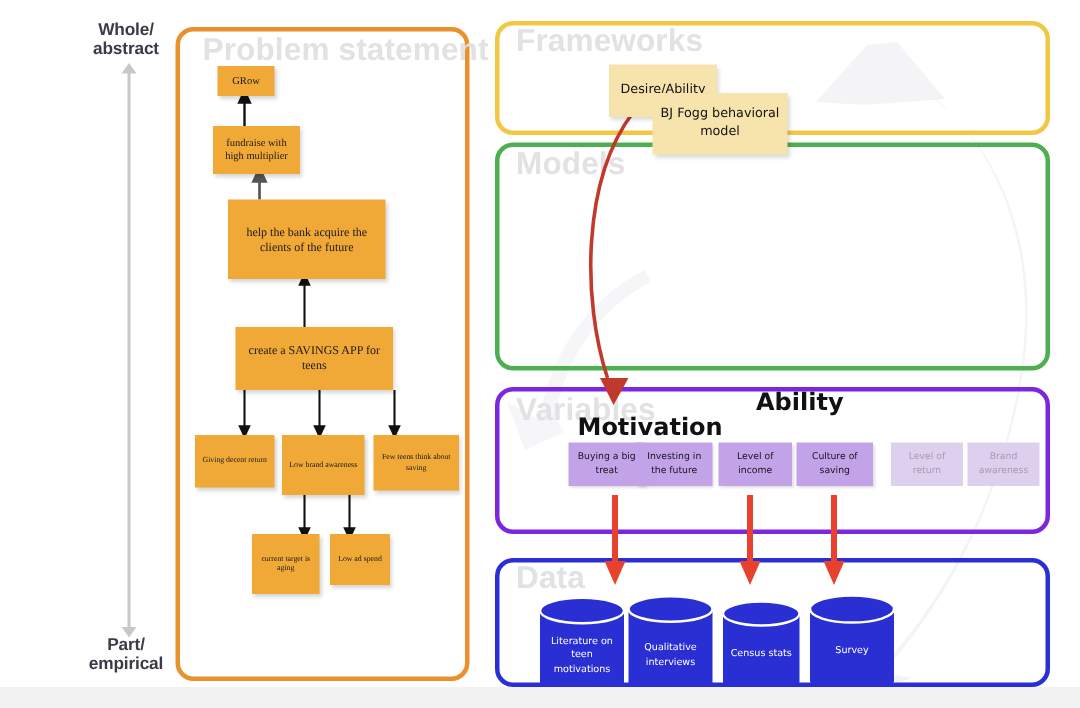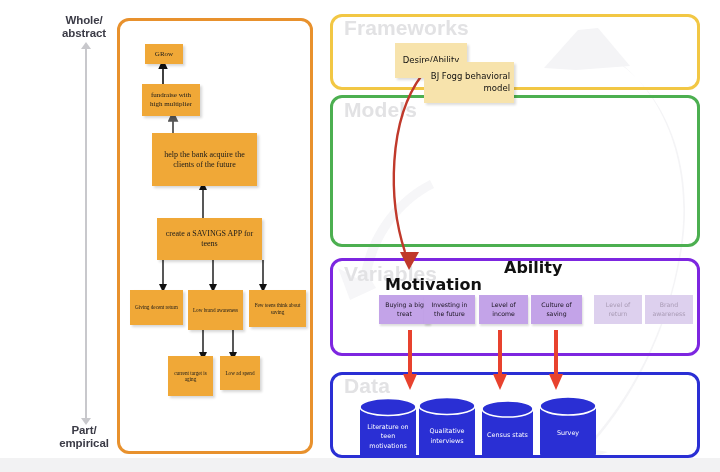--- a/index.html
+++ b/index.html
@@ -83,27 +83,28 @@
   .note.big{font-size:8px;}
   .note.med{font-size:7px;}
   .note.sm{font-size:5.2px;}
 
   
   .note-yellow{
     position:absolute;
     background:#f7e3ac;
     box-shadow:1.5px 2px 2.5px rgba(0,0,0,0.14);
     display:flex;align-items:center;justify-content:center;
-    text-align:right;
+    text-align:center;
     color:#111;
     font-family:"DejaVu Sans", sans-serif;
     font-size:8.5px;
     box-sizing:border-box;
     padding:6px 4px;
     line-height:1.3;
+    margin-left:11px;
   }
 
   
   .var-card{
     position:absolute;
     background:#c3a3e8;
     box-shadow:1px 1.5px 2px rgba(0,0,0,0.14);
     display:flex;align-items:center;justify-content:center;
     text-align:center;
     color:#19141f;
@@ -156,20 +157,21 @@
   </div>
   <div class="axis-arrow-up"></div>
   <div class="axis-line"></div>
   <div class="axis-arrow-down"></div>
   <div class="axis-label" style="left:38px;top:424px;">
     <span>Part/</span><br>
     <span>empirical</span>
   </div>
 
   <div class="panel" id="panel-problem"></div>
+  <div class="panel-title" id="title-problem">Problem statement</div>
 
   <div class="panel" id="panel-frameworks"></div>
   <div class="panel-title" id="title-frameworks">Frameworks</div>
 
   <div class="panel" id="panel-models"></div>
   <div class="panel-title" id="title-models">Models</div>
 
   <div class="panel" id="panel-variables"></div>
   <div class="panel-title" id="title-variables">Variables</div>
 

